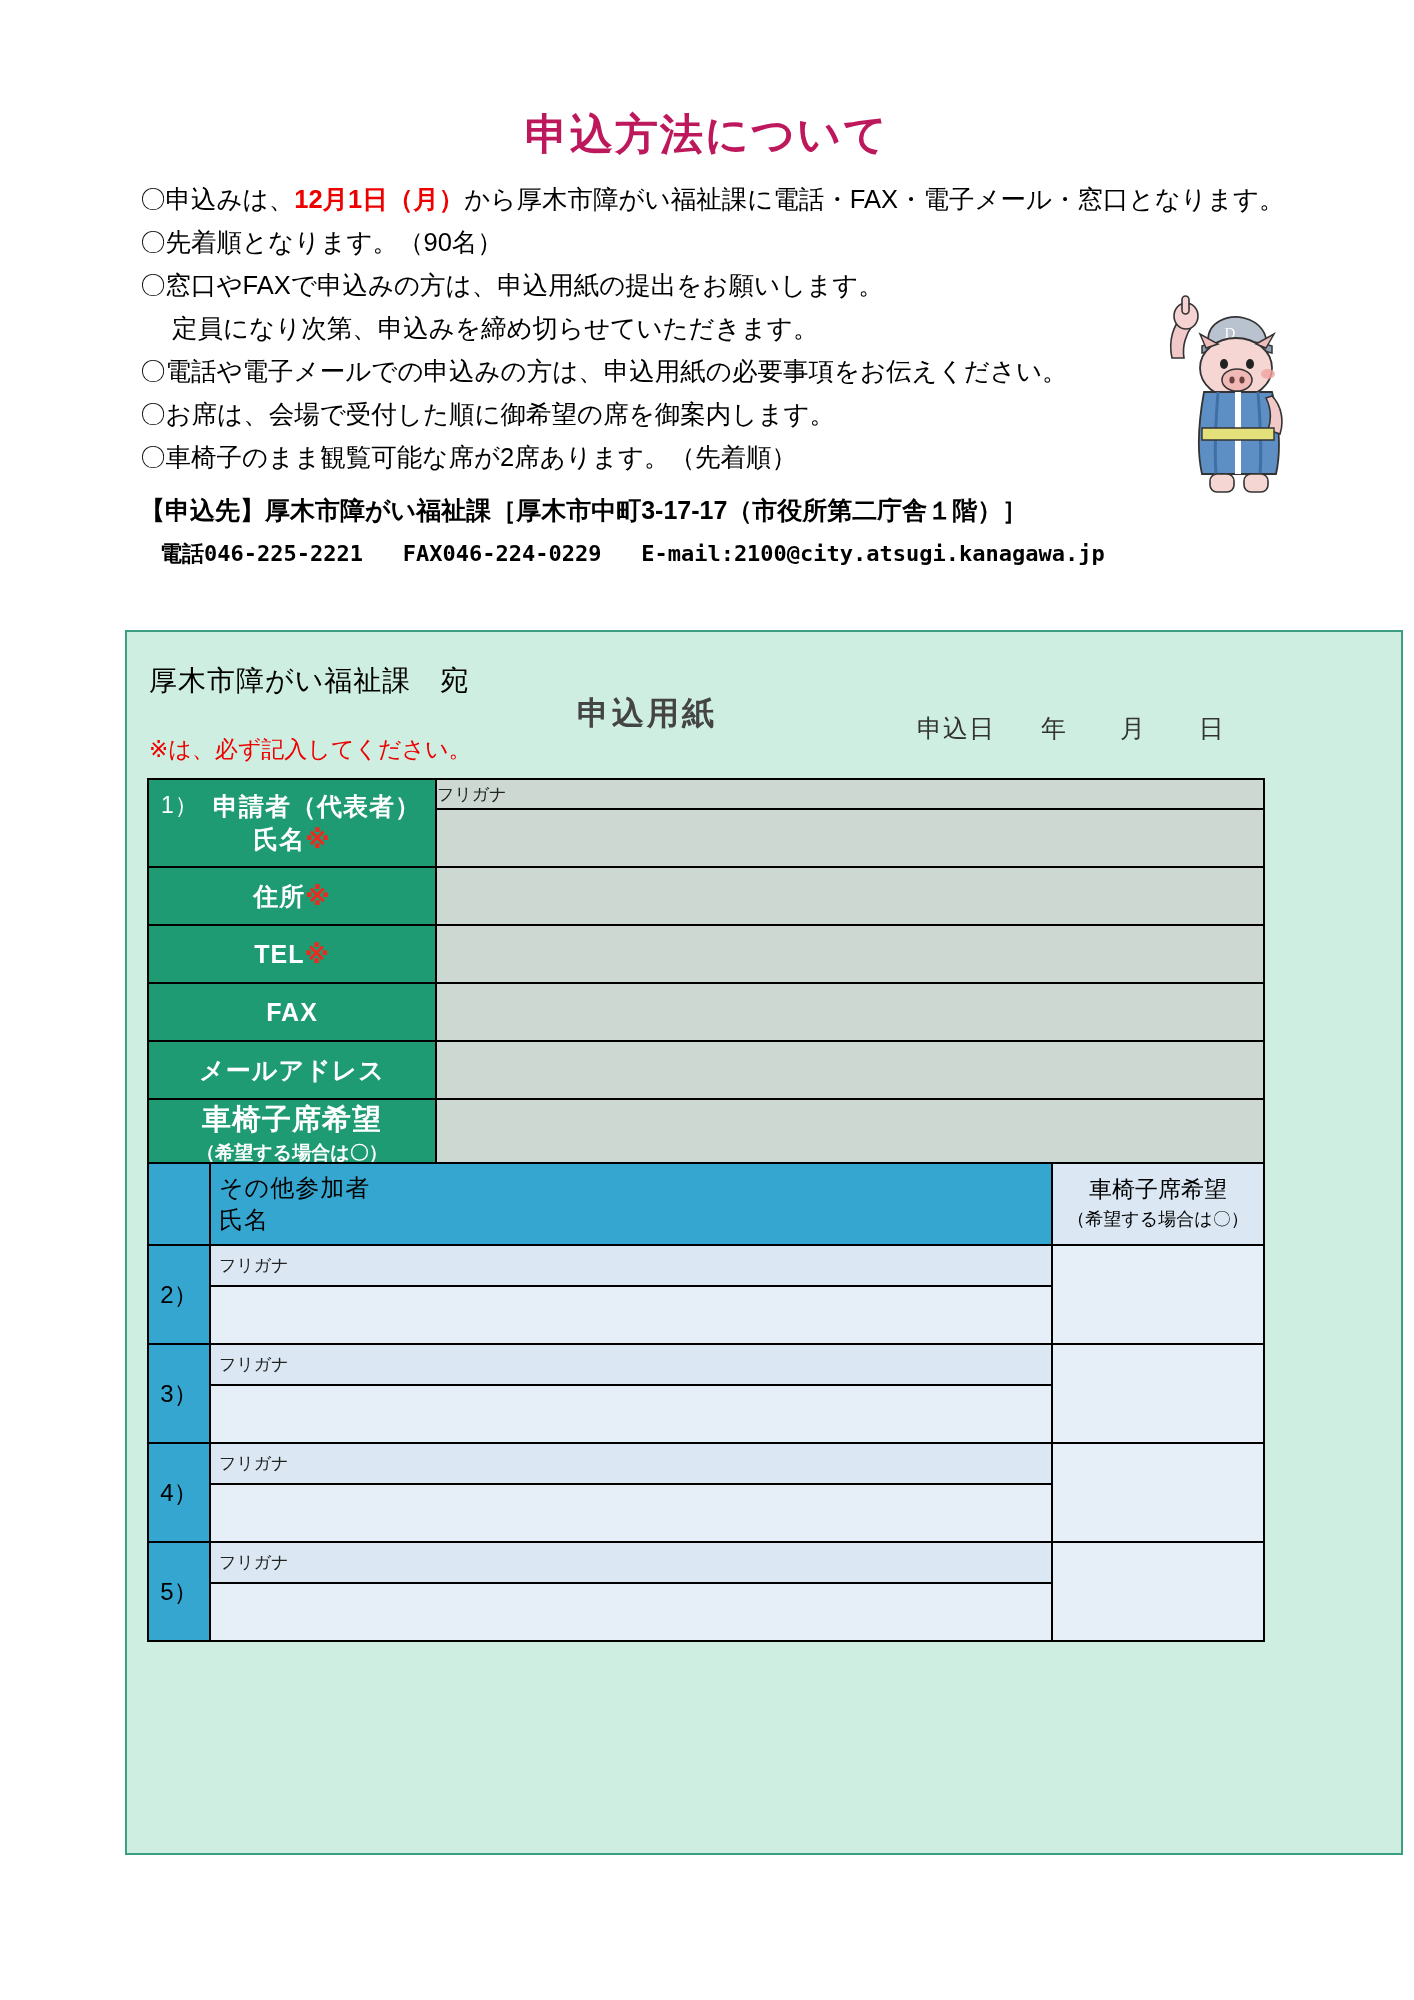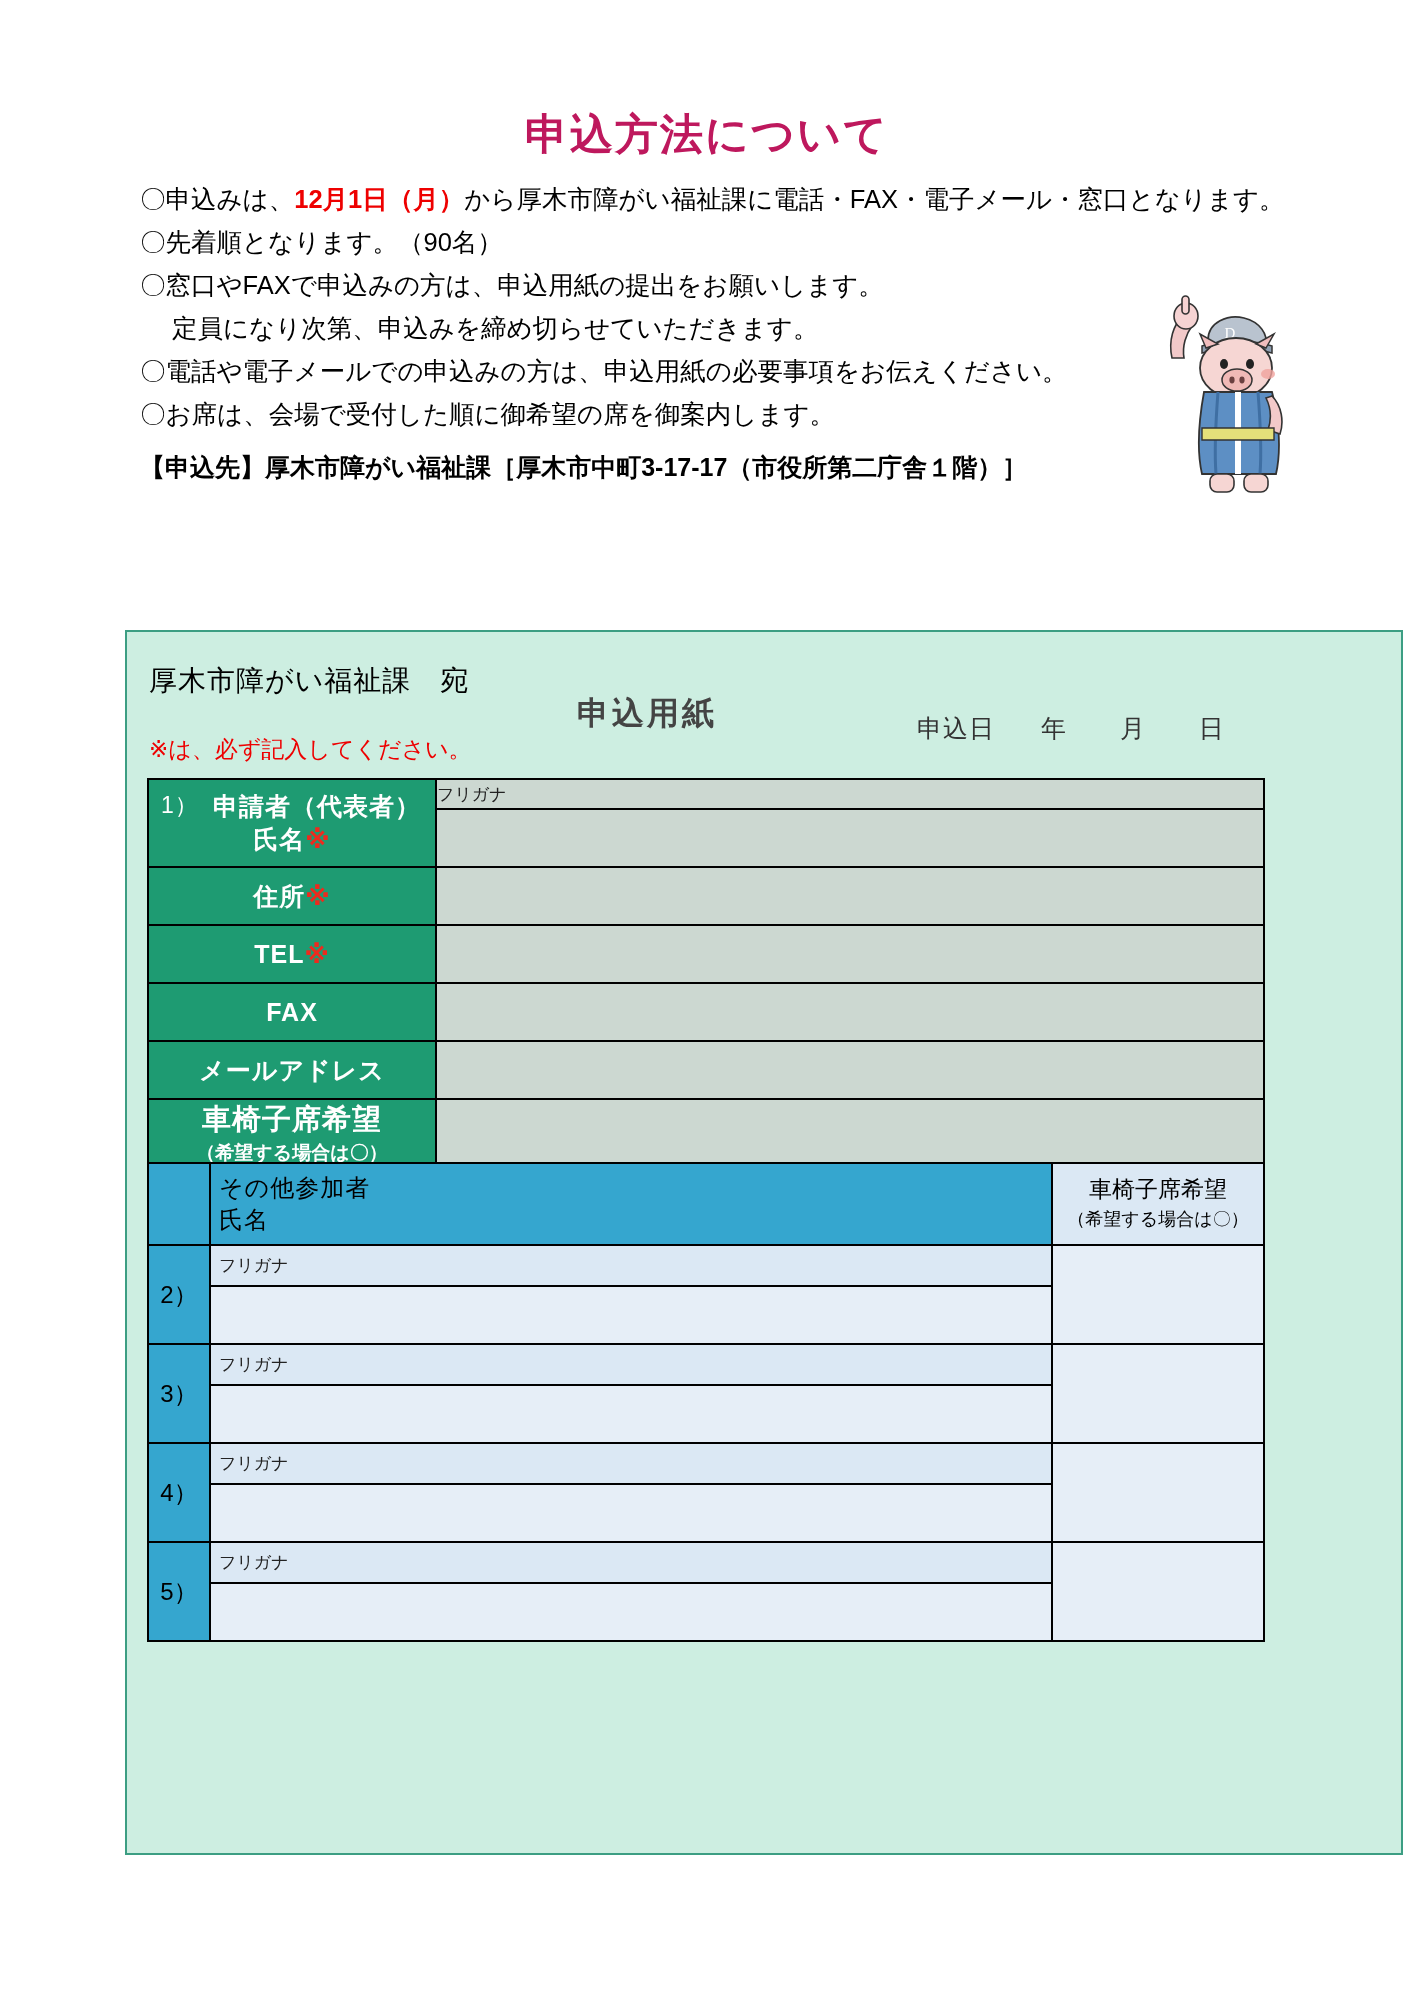--- a/index.html
+++ b/index.html
@@ -235,21 +235,23 @@
 
   <div class="doc-title">申込方法について</div>
 
   <div class="notice">
     <div class="nline"><span>〇申込みは、</span><span class="red">12月1日（月）</span><span>から厚木市障がい福祉課に電話・FAX・電子メール・窓口となります。</span></div>
     <div class="nline">〇先着順となります。（90名）</div>
     <div class="nline">〇窓口やFAXで申込みの方は、申込用紙の提出をお願いします。</div>
     <div class="nline indent">定員になり次第、申込みを締め切らせていただきます。</div>
     <div class="nline">〇電話や電子メールでの申込みの方は、申込用紙の必要事項をお伝えください。</div>
     <div class="nline">〇お席は、会場で受付した順に御希望の席を御案内します。</div>
+    <div class="nline">〇車椅子のまま観覧可能な席が2席あります。（先着順）</div>
     <div class="nline strong">【申込先】厚木市障がい福祉課［厚木市中町3-17-17（市役所第二庁舎１階）］</div>
+    <div class="nline mono"><span class="mono-jp">電話</span><span>046-225-2221</span>&nbsp;&nbsp;&nbsp;<span>FAX</span><span>046-224-0229</span>&nbsp;&nbsp;&nbsp;<span>E-mail:</span><span>2100@city.atsugi.kanagawa.jp</span></div>
   </div>
 
   <svg class="mascot" viewBox="0 0 180 210" xmlns="http://www.w3.org/2000/svg">
 
     <path d="M42 70 C38 52 44 36 52 30 L62 38 C56 46 52 58 54 70 Z" fill="#f2c9c9" stroke="#333" stroke-width="1.6"></path>
 
     <ellipse cx="56" cy="28" rx="12" ry="13" fill="#f6d3d3" stroke="#333" stroke-width="1.6"></ellipse>
     <rect x="52" y="8" width="7" height="18" rx="3.5" fill="#f6d3d3" stroke="#333" stroke-width="1.6"></rect>
 
     <path d="M78 52 C78 34 98 26 114 30 C130 34 138 46 136 58 L76 60 Z" fill="#b9c3cf" stroke="#333" stroke-width="1.6"></path>

